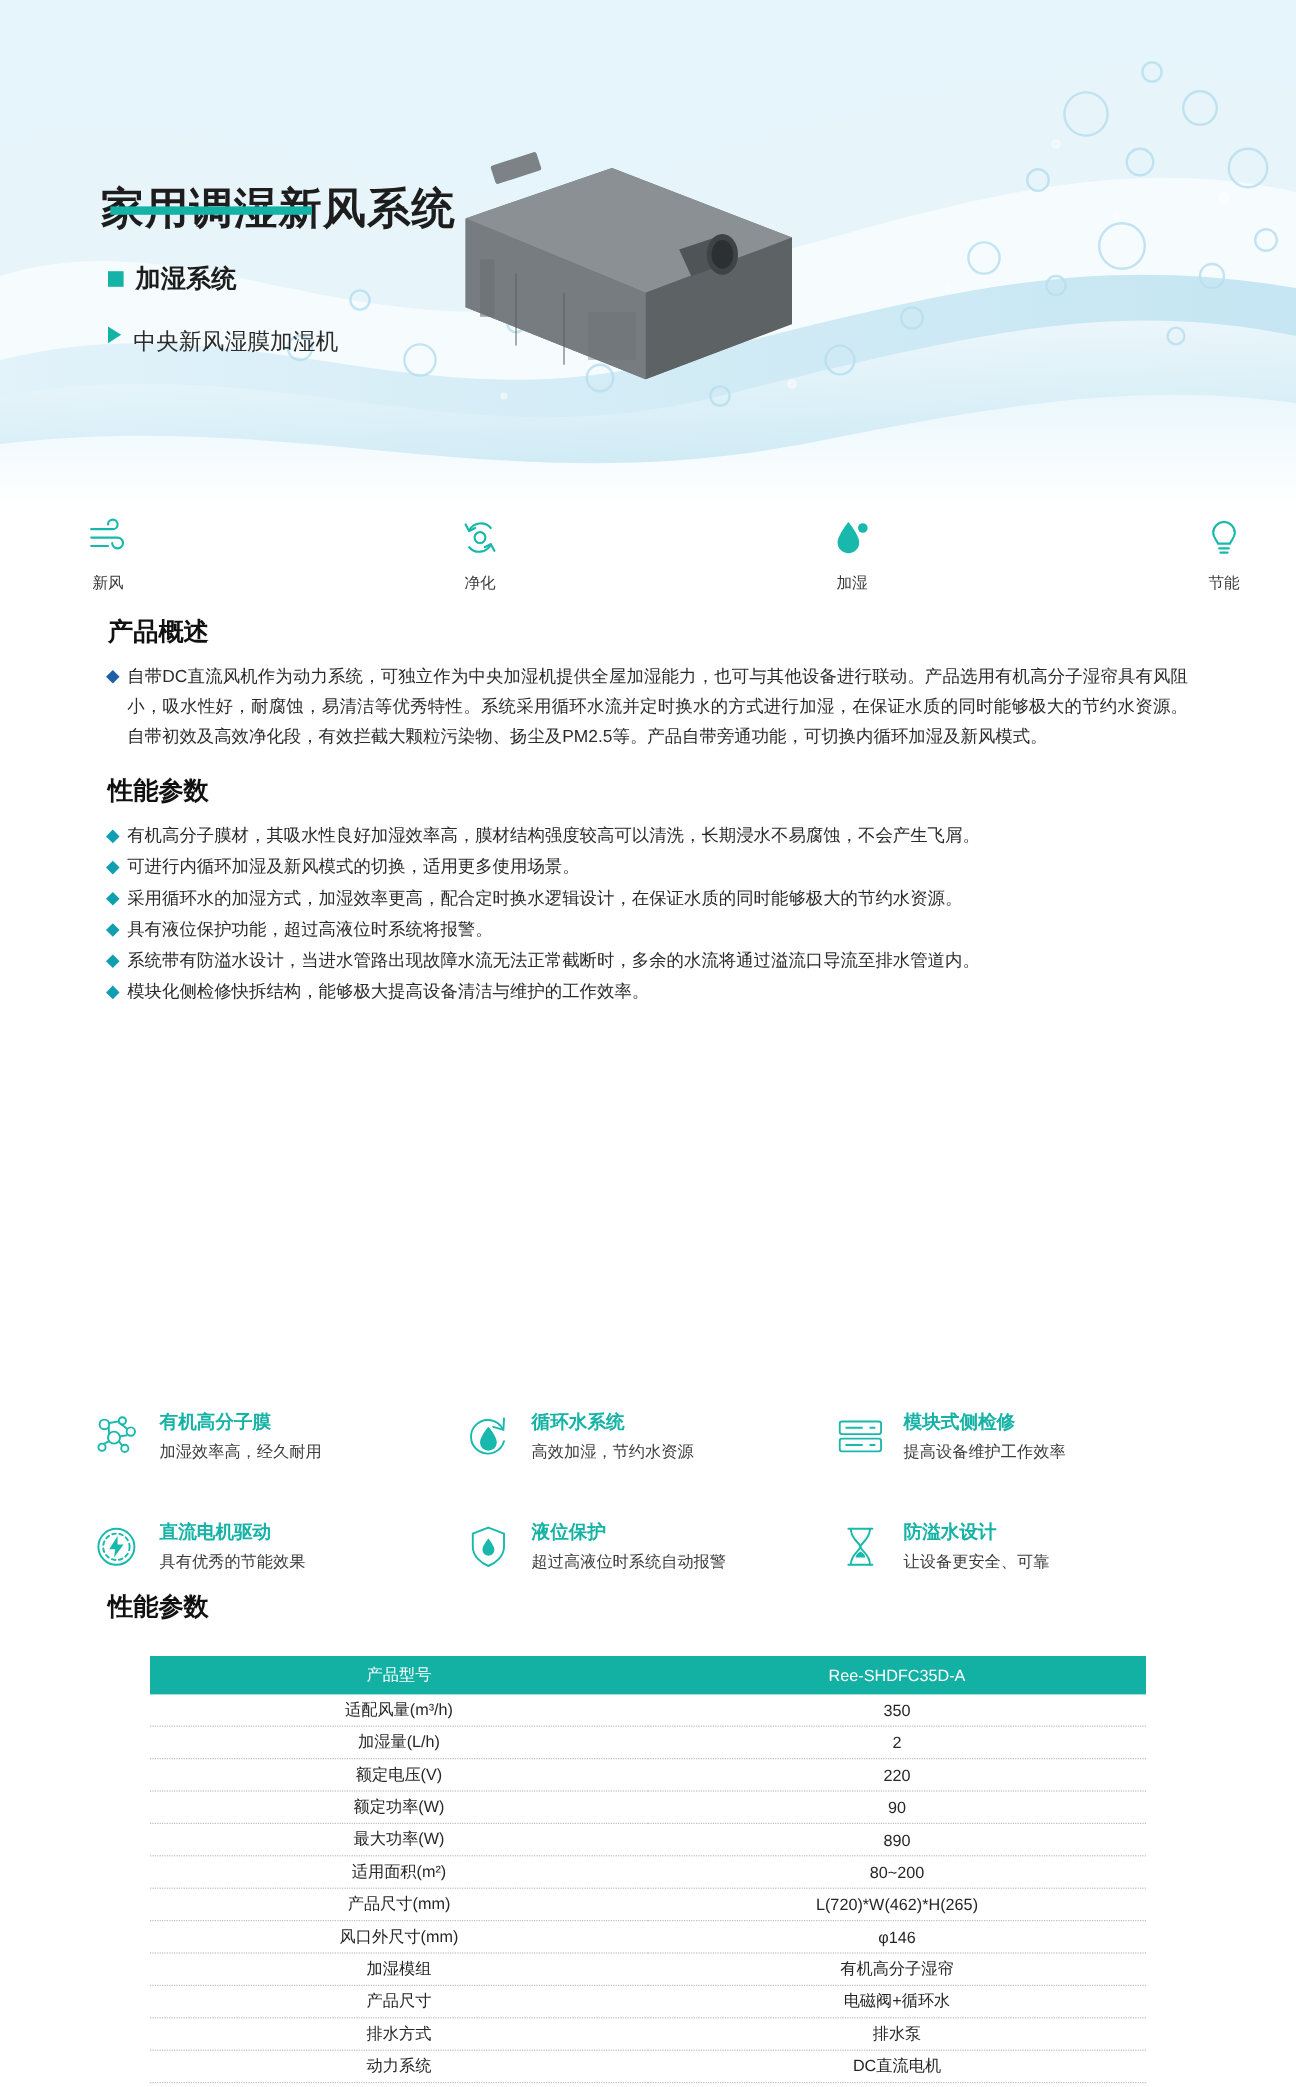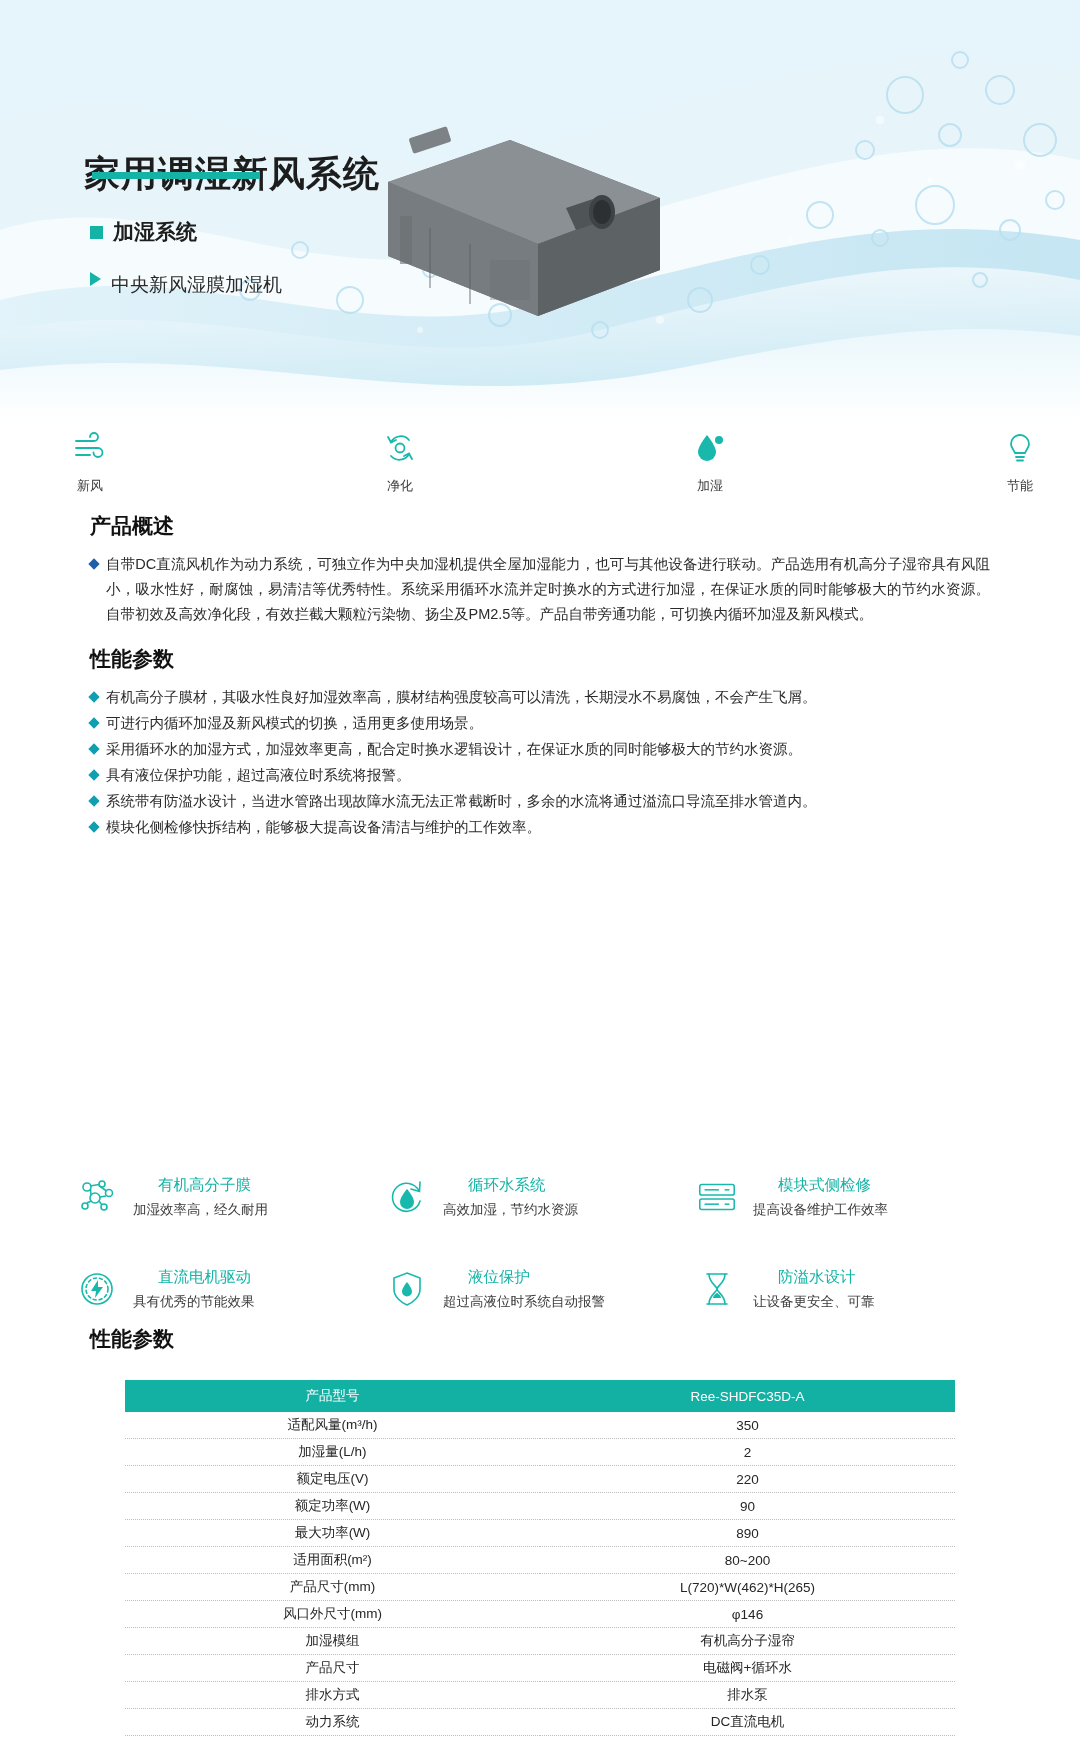--- a/index.html
+++ b/index.html
@@ -161,24 +161,23 @@
   .hl-ico {
     flex: 0 0 auto;
     width: 44px; height: 44px;
     display: flex;
     align-items: center;
     justify-content: center;
     color: #18b9ac;
   }
   .hl-txt .t1 {
     font-size: 15.5px;
-    font-weight: normal;
+    font-weight: bold;
     color: #14b3a6;
     margin-bottom: 5px;
-    margin-left: 25px;
   }
   .hl-txt .t2 {
     font-size: 13.5px;
     color: #3c3c3c;
   }
 
   
   .table-wrap {
     position: absolute;
     left: 125px; top: 1380px;

